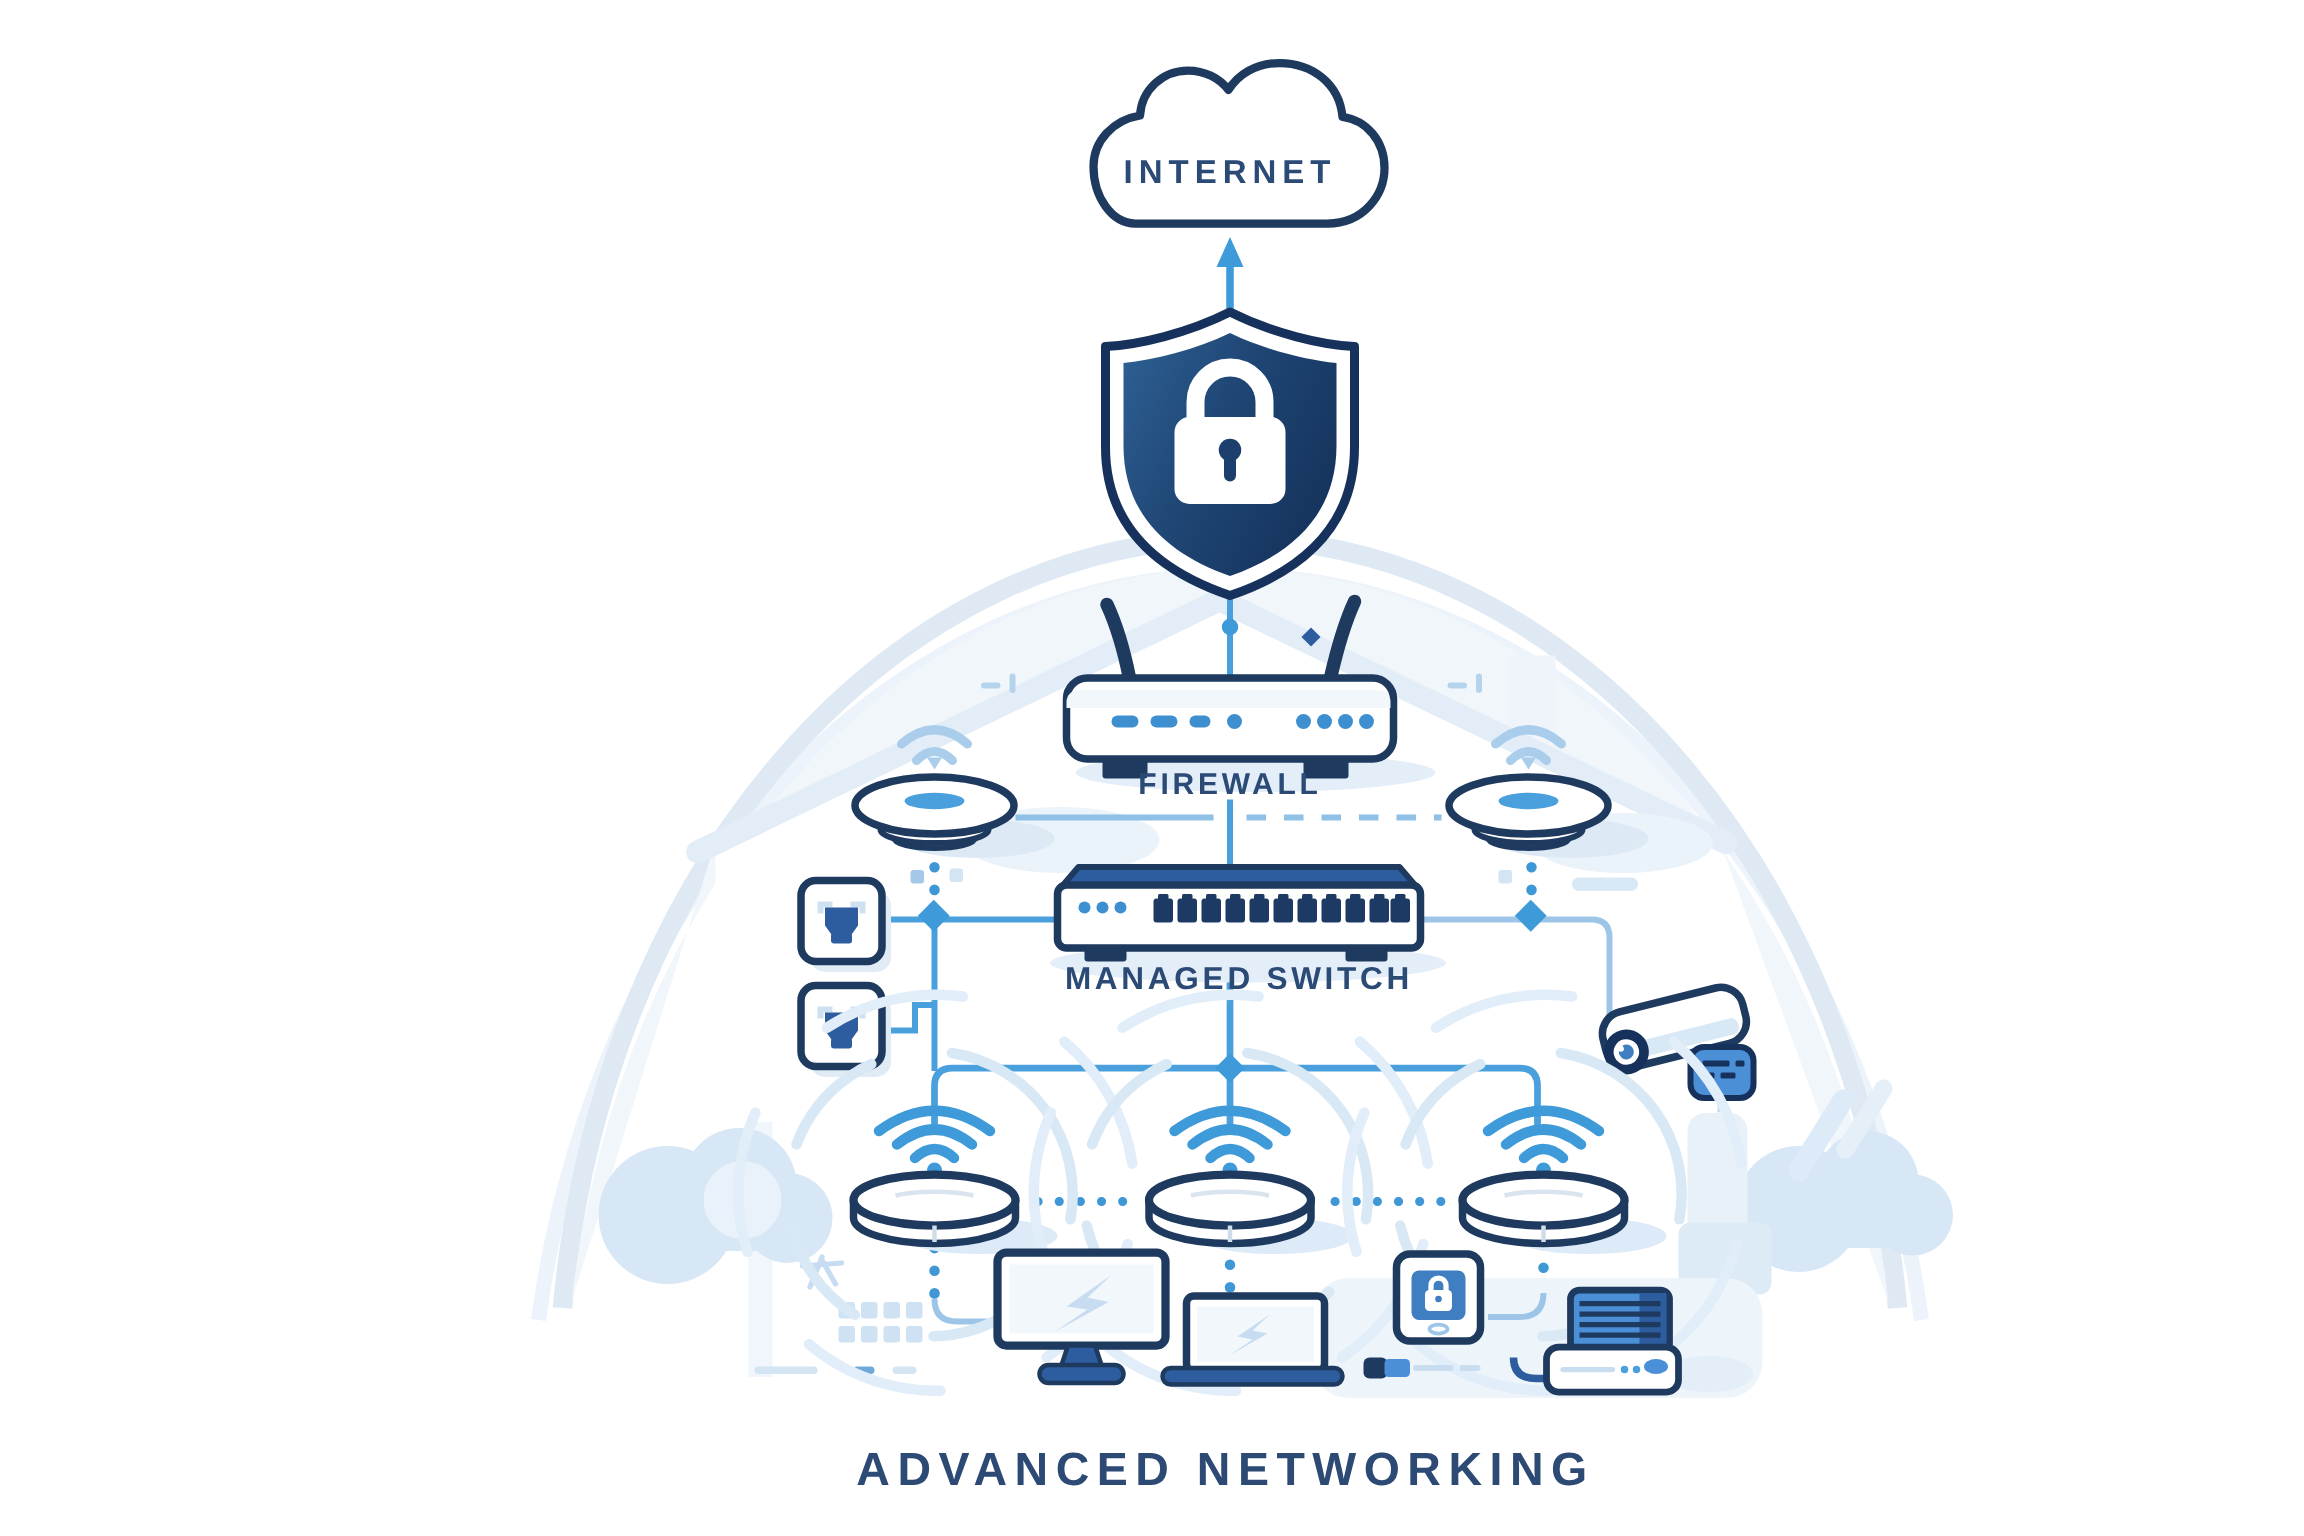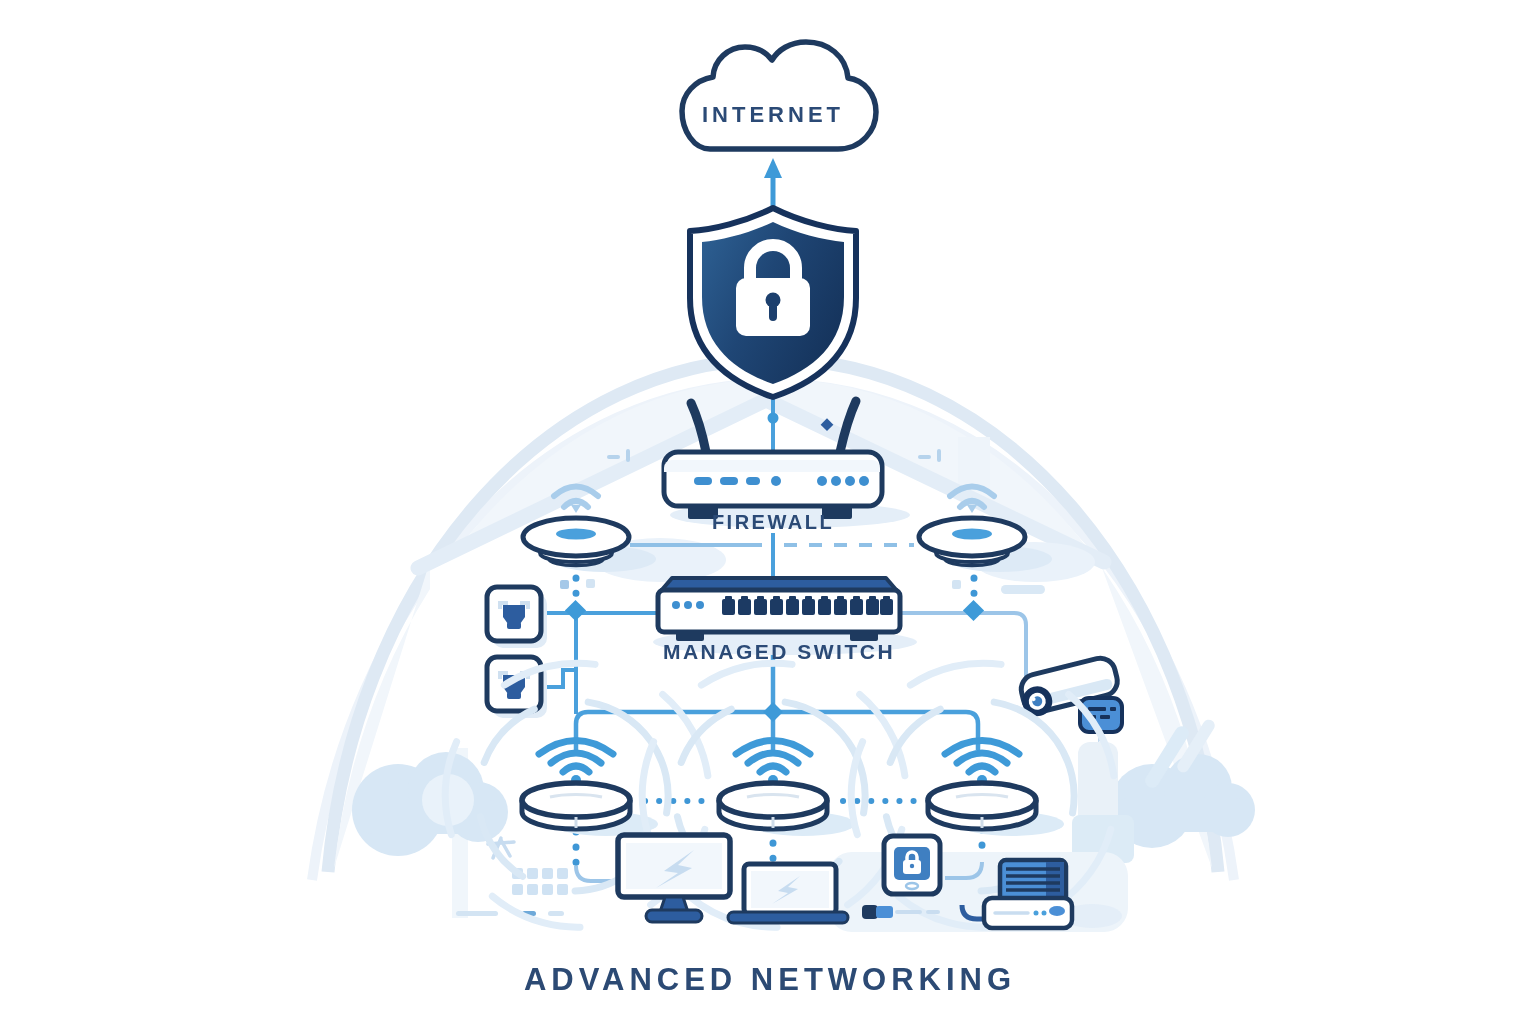--- a/index.html
+++ b/index.html
@@ -1,16 +1,16 @@
 <!DOCTYPE html>
 <html style="--navy: #1e3a5f; --textNavy: #2b4a76; --titleNavy: #2c4a74; --lineBlue: #3f97d6; --lineLight: #9cc5e8; --accentBlue: #4b8fd6; --midBlue: #2d5d9f; --paleBlue: #d9e8f5; --shieldLight: #2e6194; --shieldDark: #16355e; --white: #ffffff;"><head>
 <meta charset="utf-8">
 <style>
   html,body{margin:0;padding:0;background:#ffffff;width:1536px;height:1024px;overflow:hidden;}
-  .stage{position:relative;width:1228px;height:1024px;font-family:"Liberation Sans",sans-serif;}
+  .stage{position:relative;width:1228px;height:1024px;font-family:"Liberation Sans",sans-serif;padding-left:47px;}
   svg{display:block;}
   text{font-family:"Liberation Sans",sans-serif;font-weight:700;fill:var(--textNavy,#2b4a76);}
   .lbl-internet{font-size:22px;letter-spacing:4px;}
   .lbl-firewall{font-size:20px;letter-spacing:2.5px;}
   .lbl-switch{font-size:21px;letter-spacing:2.5px;}
   .lbl-title{font-size:31px;letter-spacing:5px;fill:var(--titleNavy,#2c4a74);}
 </style>
 </head>
 <body>
 

